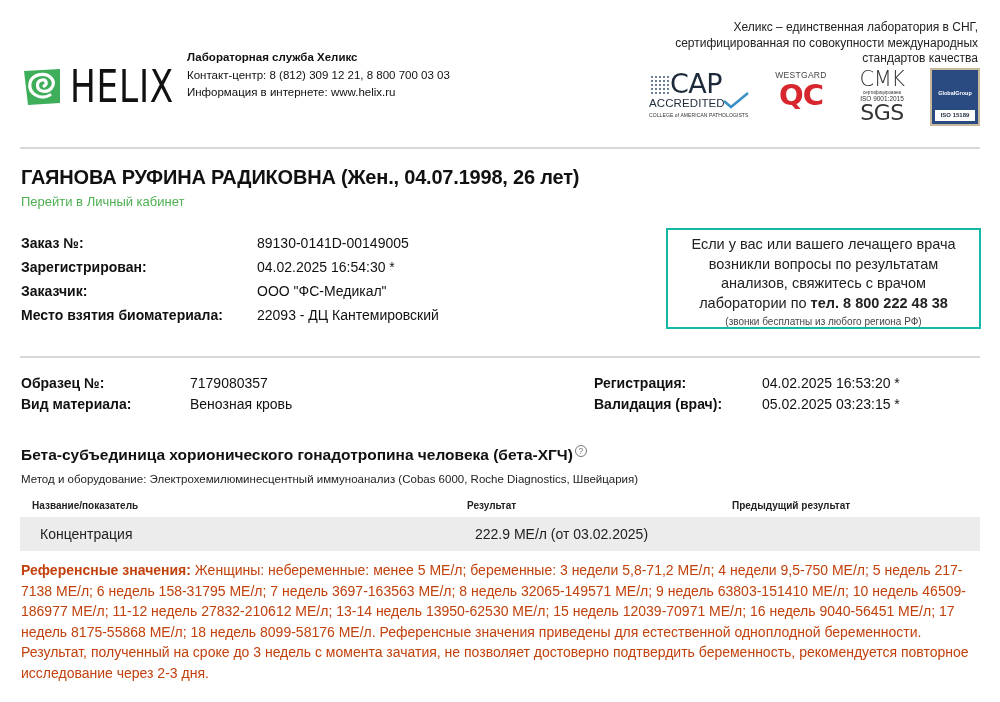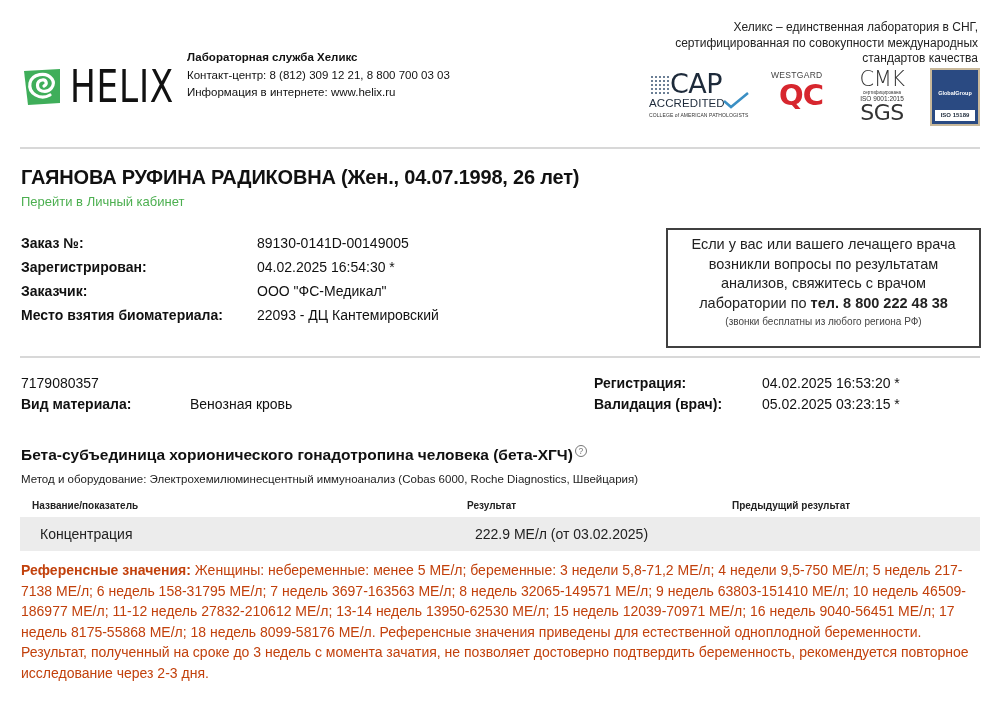--- a/index.html
+++ b/index.html
@@ -19,21 +19,21 @@
   .badges { position: absolute; left: 648px; top: 68px; width: 335px; height: 62px; }
   .badge { position: absolute; }
   .cap { left: 0; top: 4px; width: 110px; height: 48px; }
   .cap .cap-dots { position: absolute; left: 2px; top: 3px; width: 20px; height: 20px; background-image: radial-gradient(#6b7f95 1.1px, transparent 1.3px); background-size: 4px 4px; }
   .cap .cap-word { position: absolute; left: 22px; top: -4px; font-size: 27px; font-family: "DejaVu Sans", sans-serif; color: #1d2a3a; letter-spacing: -0.5px; }
   .cap .cap-acc { position: absolute; left: 1px; top: 25px; font-size: 11.5px; color: #1d2a3a; letter-spacing: 0.1px; }
   .cap .cap-check { position: absolute; left: 74px; top: 19px; width: 28px; height: 18px; }
   .cap .cap-college { position: absolute; left: 1px; top: 40px; font-size: 5px; color: #333; letter-spacing: 0.1px; white-space: nowrap; }
 
   .westgard { left: 123px; top: 2px; width: 60px; height: 50px; }
-  .westgard .wg-word { font-size: 8.5px; color: #444; letter-spacing: 0.3px; }
+  .westgard .wg-word { font-size: 8.5px; color: #444; letter-spacing: 0.3px; text-align: center; }
   .westgard .wg-qc { font-family: "DejaVu Sans", sans-serif; font-weight: bold; font-size: 29px; color: #d7262e; text-align: center; line-height: 30px; letter-spacing: -1px; }
 
   .smk { left: 209px; top: 1px; width: 50px; height: 60px; text-align: center; color: #333; }
   .smk .smk-word { font-size: 21px; line-height: 21px; font-family: "DejaVu Sans", sans-serif; font-weight: 300; letter-spacing: -0.5px; }
   .smk .smk-small { font-size: 4.5px; line-height: 5px; }
   .smk .smk-iso { font-size: 6.5px; line-height: 7px; }
   .smk .smk-sgs { font-size: 22px; line-height: 22px; font-family: "DejaVu Sans", sans-serif; letter-spacing: -0.5px; }
 
   .global { left: 282px; top: 0; width: 50px; height: 58px; border: 2px solid #c8b89a; background: #2a4a82; }
   .global .gg-name { position: absolute; top: 20px; width: 100%; text-align: center; font-size: 5.5px; color: #fff; font-weight: bold; }
@@ -44,21 +44,21 @@
   .hr2 { top: 356px; }
 
   .patient-name { position: absolute; left: 21px; top: 166px; font-size: 20px; font-weight: bold; color: #111; letter-spacing: -0.2px; }
   .cabinet-link { position: absolute; left: 21px; top: 194px; font-size: 13px; color: #4caf50; text-decoration: none; }
 
   .order-grid { position: absolute; left: 21px; top: 231px; font-size: 14px; line-height: 24px; }
   .order-row { display: flex; }
   .order-row .k { width: 236px; font-weight: bold; }
   .order-row .v { }
 
-  .contact-box { position: absolute; left: 666px; top: 228px; width: 315px; height: 120px; border: 2px solid #404040; text-align: center; font-size: 14.5px; line-height: 19.5px; color: #222; padding-top: 5px; }
+  .contact-box { position: absolute; left: 666px; top: 228px; width: 315px; height: 101px; border: 2px solid #14b8a6; text-align: center; font-size: 14.5px; line-height: 19.5px; color: #222; padding-top: 5px; }
   .contact-box .phone { font-weight: bold; }
   .contact-box .note { font-size: 10px; color: #444; line-height: 18px; }
 
   .sample-grid { position: absolute; top: 373px; font-size: 14px; line-height: 21px; }
   .sample-left { left: 21px; }
   .sample-right { left: 594px; }
   .sample-grid .row { display: flex; }
   .sample-left .k { width: 169px; font-weight: bold; }
   .sample-right .k { width: 168px; font-weight: bold; }
 
@@ -159,20 +159,21 @@
   <div>возникли вопросы по результатам</div>
   <div>анализов, свяжитесь с врачом</div>
   <div><span>лаборатории по </span><span class="phone">тел. 8 800 222 48 38</span></div>
   <div class="note">(звонки бесплатны из любого региона РФ)</div>
 </div>
 
 <div class="hr hr2"></div>
 
 <div class="sample-grid sample-left">
   <div class="row">
+    <span class="k">Образец №:</span>
     <span>7179080357</span>
   </div>
   <div class="row">
     <span class="k">Вид материала:</span>
     <span>Венозная кровь</span>
   </div>
 </div>
 
 <div class="sample-grid sample-right">
   <div class="row">

